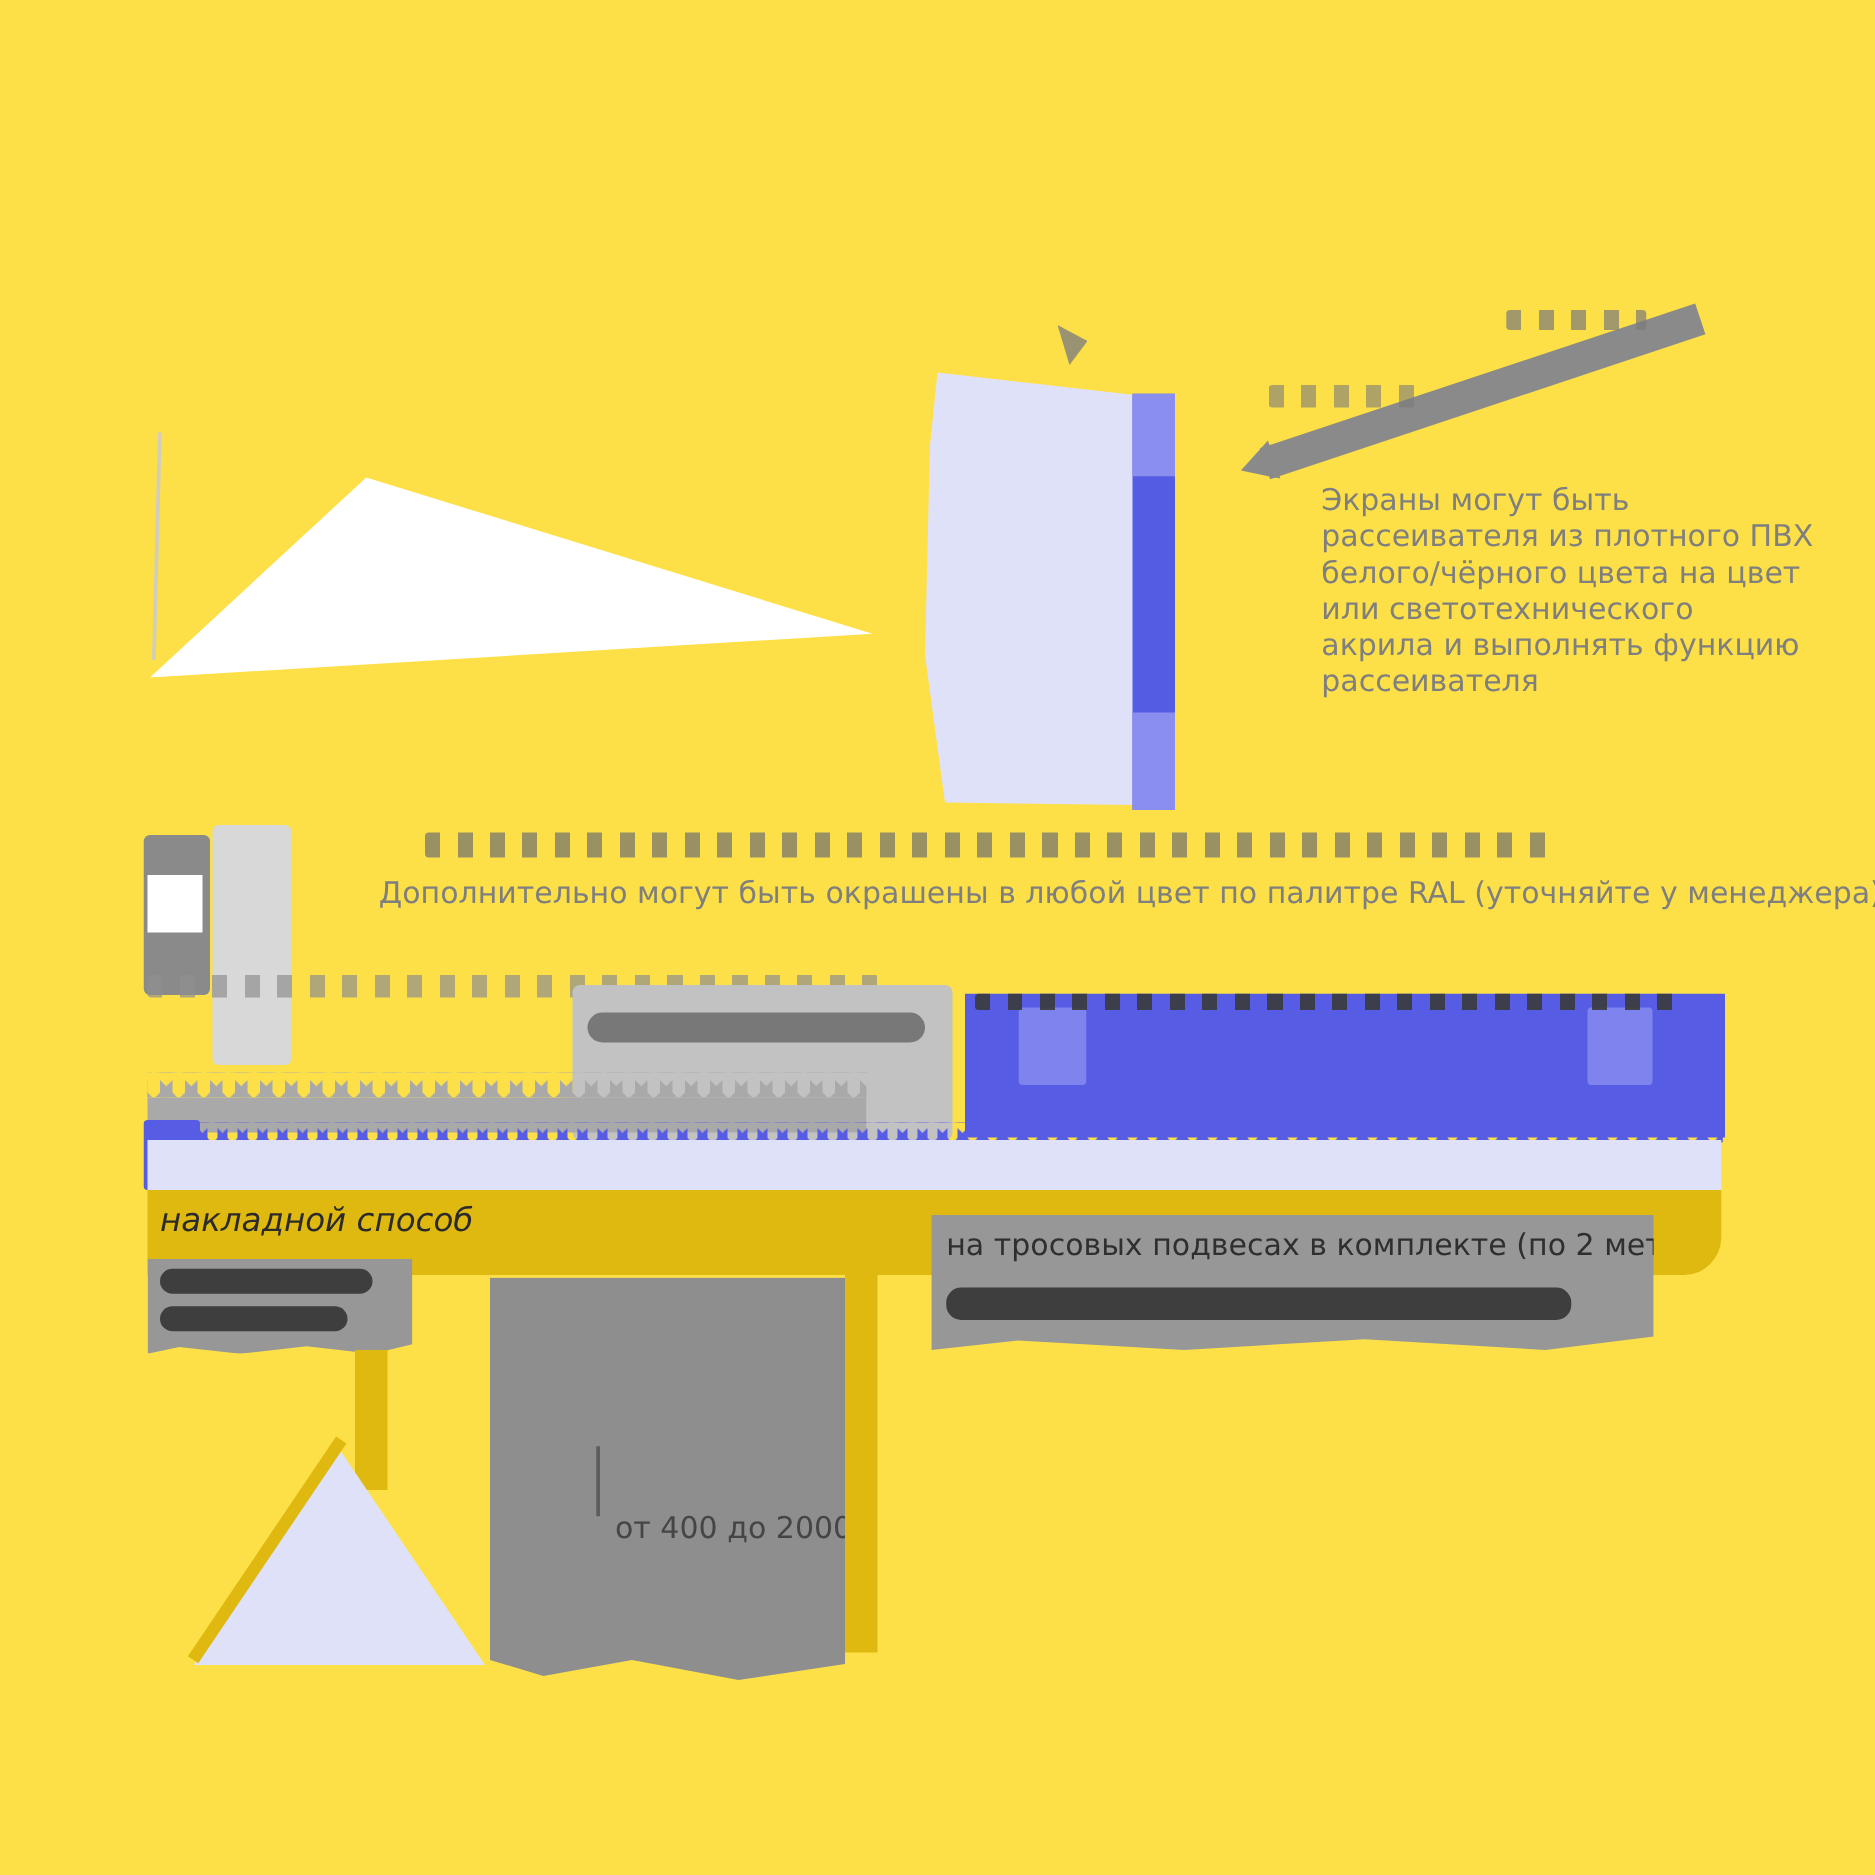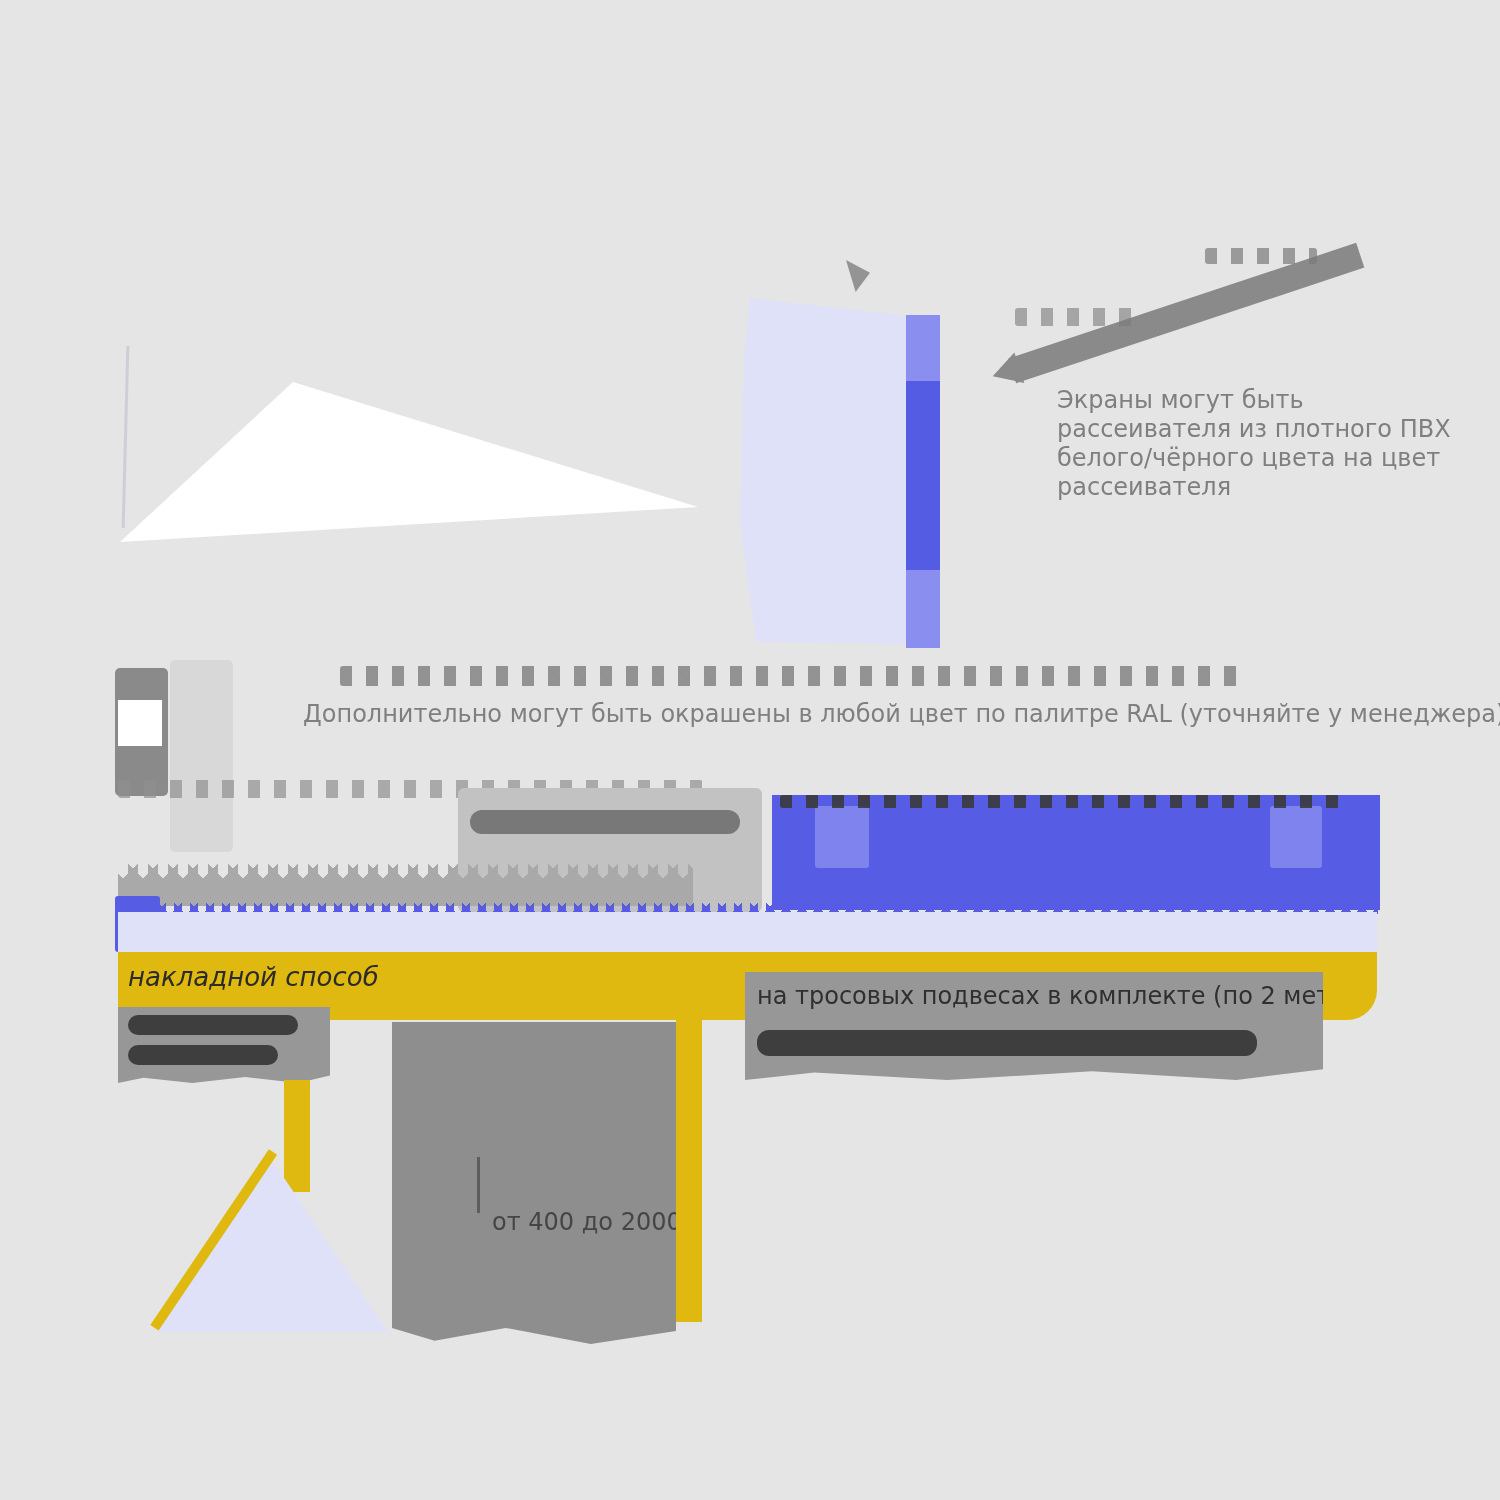--- a/index.html
+++ b/index.html
@@ -1,17 +1,17 @@
 <!DOCTYPE html>
 <html><head>
 <meta charset="utf-8">
 <style>
   html,body{margin:0;padding:0;background:#000;}
   body{font-family:"DejaVu Sans",sans-serif;}
-  .canvas{position:relative;width:1500px;height:1500px;background:#e5e5e5;overflow:hidden;}
+  .canvas{position:relative;width:1500px;height:1500px;background:#fde047;overflow:hidden;}
   .abs{position:absolute;}
   .txt-gray{color:#7f7f7f;}
   .nowrap{white-space:nowrap;}
   
   .zz-blue{background:
      linear-gradient(-45deg,#565de4 8px,transparent 0) 0 0/16px 16px repeat-x,
      linear-gradient(45deg,#565de4 8px,transparent 0) 8px 0/16px 16px repeat-x;}
   .zz-gray{background:
      linear-gradient(-45deg,#a9a9a9 10px,transparent 0) 0 0/20px 20px repeat-x,
      linear-gradient(45deg,#a9a9a9 10px,transparent 0) 10px 0/20px 20px repeat-x,
@@ -44,20 +44,22 @@
   <div class="abs" style="left:1012px;top:358px;width:367px;height:26px;background:#8a8a8a;transform:rotate(-18.4deg);transform-origin:left center;"></div>
   <div class="abs" style="left:992px;top:356px;width:0;height:0;border-right:28px solid #8a8a8a;border-top:16px solid transparent;border-bottom:16px solid transparent;transform:rotate(-18deg);"></div>
 
   <div class="abs dashes" style="left:1205px;top:248px;width:112px;height:16px;color:#7a7a7a;opacity:.7;"></div>
   <div class="abs dashes" style="left:1015px;top:308px;width:122px;height:18px;color:#7a7a7a;opacity:.6;"></div>
 
   <div class="abs" style="left:1057px;top:386px;width:360px;font-size:24px;line-height:29px;" class2="txt-gray">
     <div class="txt-gray nowrap">Экраны могут быть</div>
     <div class="txt-gray nowrap">рассеивателя из плотного ПВХ</div>
     <div class="txt-gray nowrap">белого/чёрного цвета на цвет</div>
+    <div class="txt-gray nowrap">или светотехнического</div>
+    <div class="txt-gray nowrap">акрила и выполнять функцию</div>
     <div class="txt-gray nowrap">рассеивателя</div>
   </div>
 
   <div class="abs dashes" style="left:340px;top:666px;width:900px;height:20px;color:#6f6f6f;opacity:.7;"></div>
 
   <div class="abs" style="left:115px;top:668px;width:53px;height:128px;background:#8a8a8a;border-radius:5px;"></div>
   <div class="abs" style="left:118px;top:700px;width:44px;height:46px;background:#ffffff;"></div>
   <div class="abs" style="left:170px;top:660px;width:63px;height:192px;background:#d8d8d8;border-radius:5px;"></div>
 
   <div class="abs txt-gray nowrap" style="left:303px;top:700px;font-size:24px;">Дополнительно могут быть окрашены в любой цвет по палитре RAL (уточняйте у менеджера)</div>

